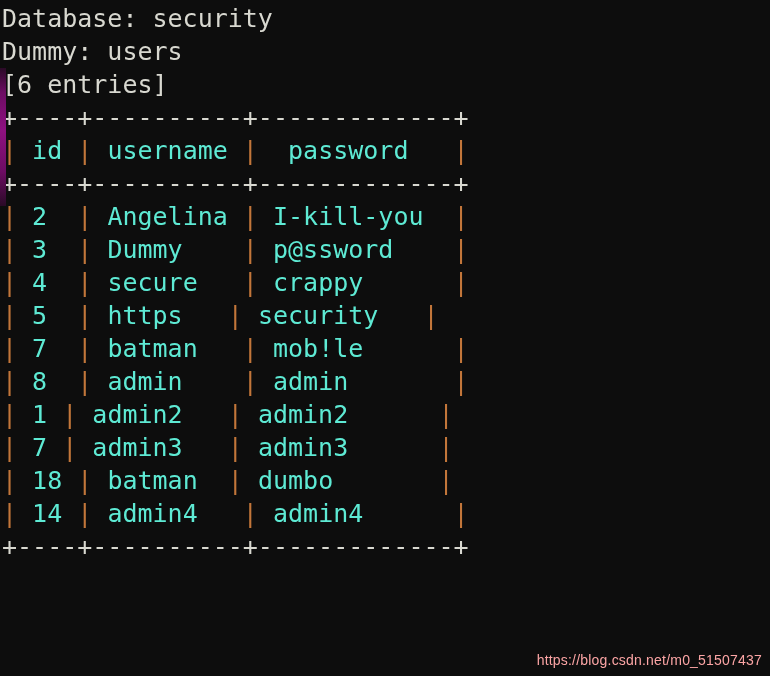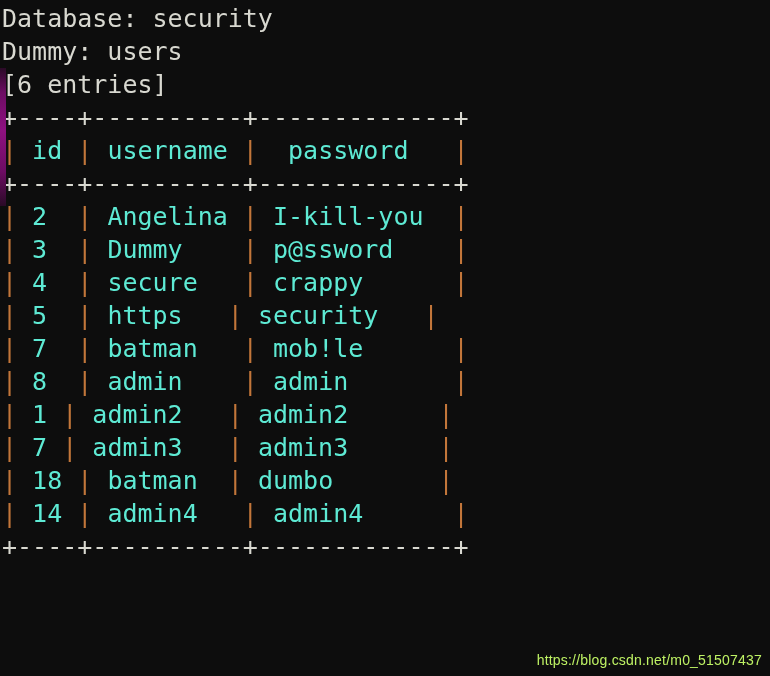--- a/index.html
+++ b/index.html
@@ -62,21 +62,21 @@
   
   .pipe { color: #c2763a; }
   .cell { color: #5eead4; }
 
   #watermark {
     position: absolute;
     right: 8px;
     bottom: 8px;
     font-family: "Liberation Sans", sans-serif;
     font-size: 14px;
-    color: #bef264;
+    color: #fca5a5;
     letter-spacing: 0.2px;
     white-space: nowrap;
   }
 </style>
 </head>
 <body>
 
 <div id="accent-stripe"></div>
 
 <div id="terminal">

